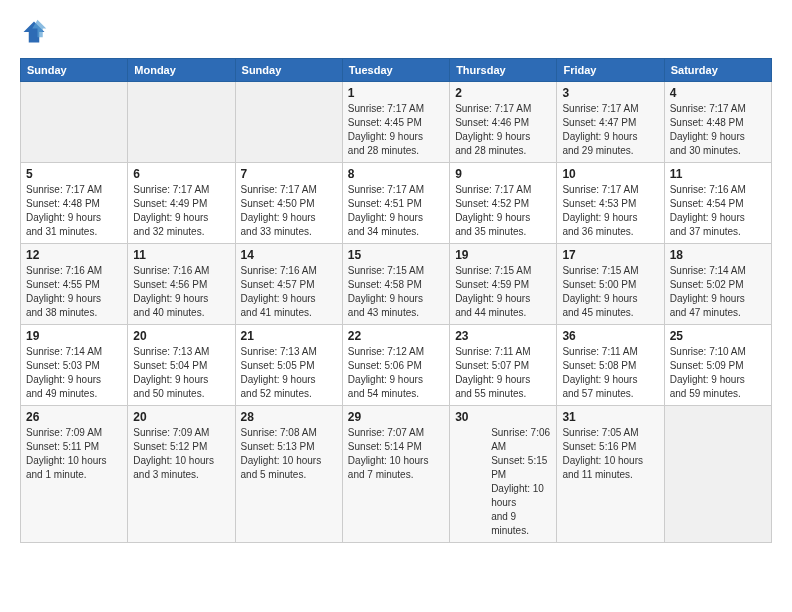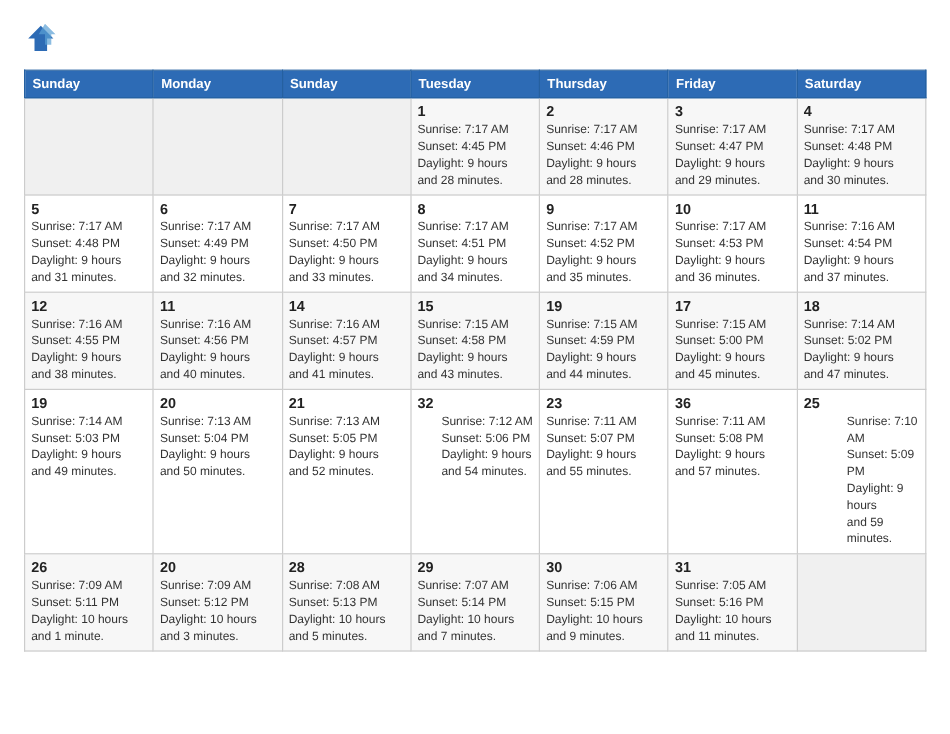--- a/index.html
+++ b/index.html
@@ -289,43 +289,43 @@
 and 50 minutes.</div>
           </td>
           <td>
             <span class="day-num">21</span>
             <div class="cell-info" style="white-space: pre-line;">Sunrise: 7:13 AM
 Sunset: 5:05 PM
 Daylight: 9 hours
 and 52 minutes.</div>
           </td>
           <td>
-            <span class="day-num">32</span>
-            <div class="cell-info" style="white-space: pre-line; margin-left: 20px;">Sunrise: 7:12 AM
+            <span class="day-num">22</span>
+            <div class="cell-info" style="white-space: pre-line;">Sunrise: 7:12 AM
 Sunset: 5:06 PM
 Daylight: 9 hours
 and 54 minutes.</div>
           </td>
           <td>
             <span class="day-num">23</span>
             <div class="cell-info" style="white-space: pre-line;">Sunrise: 7:11 AM
 Sunset: 5:07 PM
 Daylight: 9 hours
 and 55 minutes.</div>
           </td>
           <td>
             <span class="day-num">36</span>
             <div class="cell-info" style="white-space: pre-line;">Sunrise: 7:11 AM
 Sunset: 5:08 PM
 Daylight: 9 hours
 and 57 minutes.</div>
           </td>
           <td>
             <span class="day-num">25</span>
-            <div class="cell-info" style="white-space: pre-line; margin-left: 36px;">Sunrise: 7:10 AM
+            <div class="cell-info" style="white-space: pre-line;">Sunrise: 7:10 AM
 Sunset: 5:09 PM
 Daylight: 9 hours
 and 59 minutes.</div>
           </td>
         </tr>
         <tr>
           <td>
             <span class="day-num">26</span>
             <div class="cell-info" style="white-space: pre-line;">Sunrise: 7:09 AM
 Sunset: 5:11 PM
@@ -348,21 +348,21 @@
           </td>
           <td>
             <span class="day-num">29</span>
             <div class="cell-info" style="white-space: pre-line;">Sunrise: 7:07 AM
 Sunset: 5:14 PM
 Daylight: 10 hours
 and 7 minutes.</div>
           </td>
           <td>
             <span class="day-num">30</span>
-            <div class="cell-info" style="white-space: pre-line;">Sunrise: 7:06 AM
+            <div class="cell-info" style="white-space: pre-line; margin-left: 36px;">Sunrise: 7:06 AM
 Sunset: 5:15 PM
 Daylight: 10 hours
 and 9 minutes.</div>
           </td>
           <td>
             <span class="day-num">31</span>
             <div class="cell-info" style="white-space: pre-line;">Sunrise: 7:05 AM
 Sunset: 5:16 PM
 Daylight: 10 hours
 and 11 minutes.</div>

